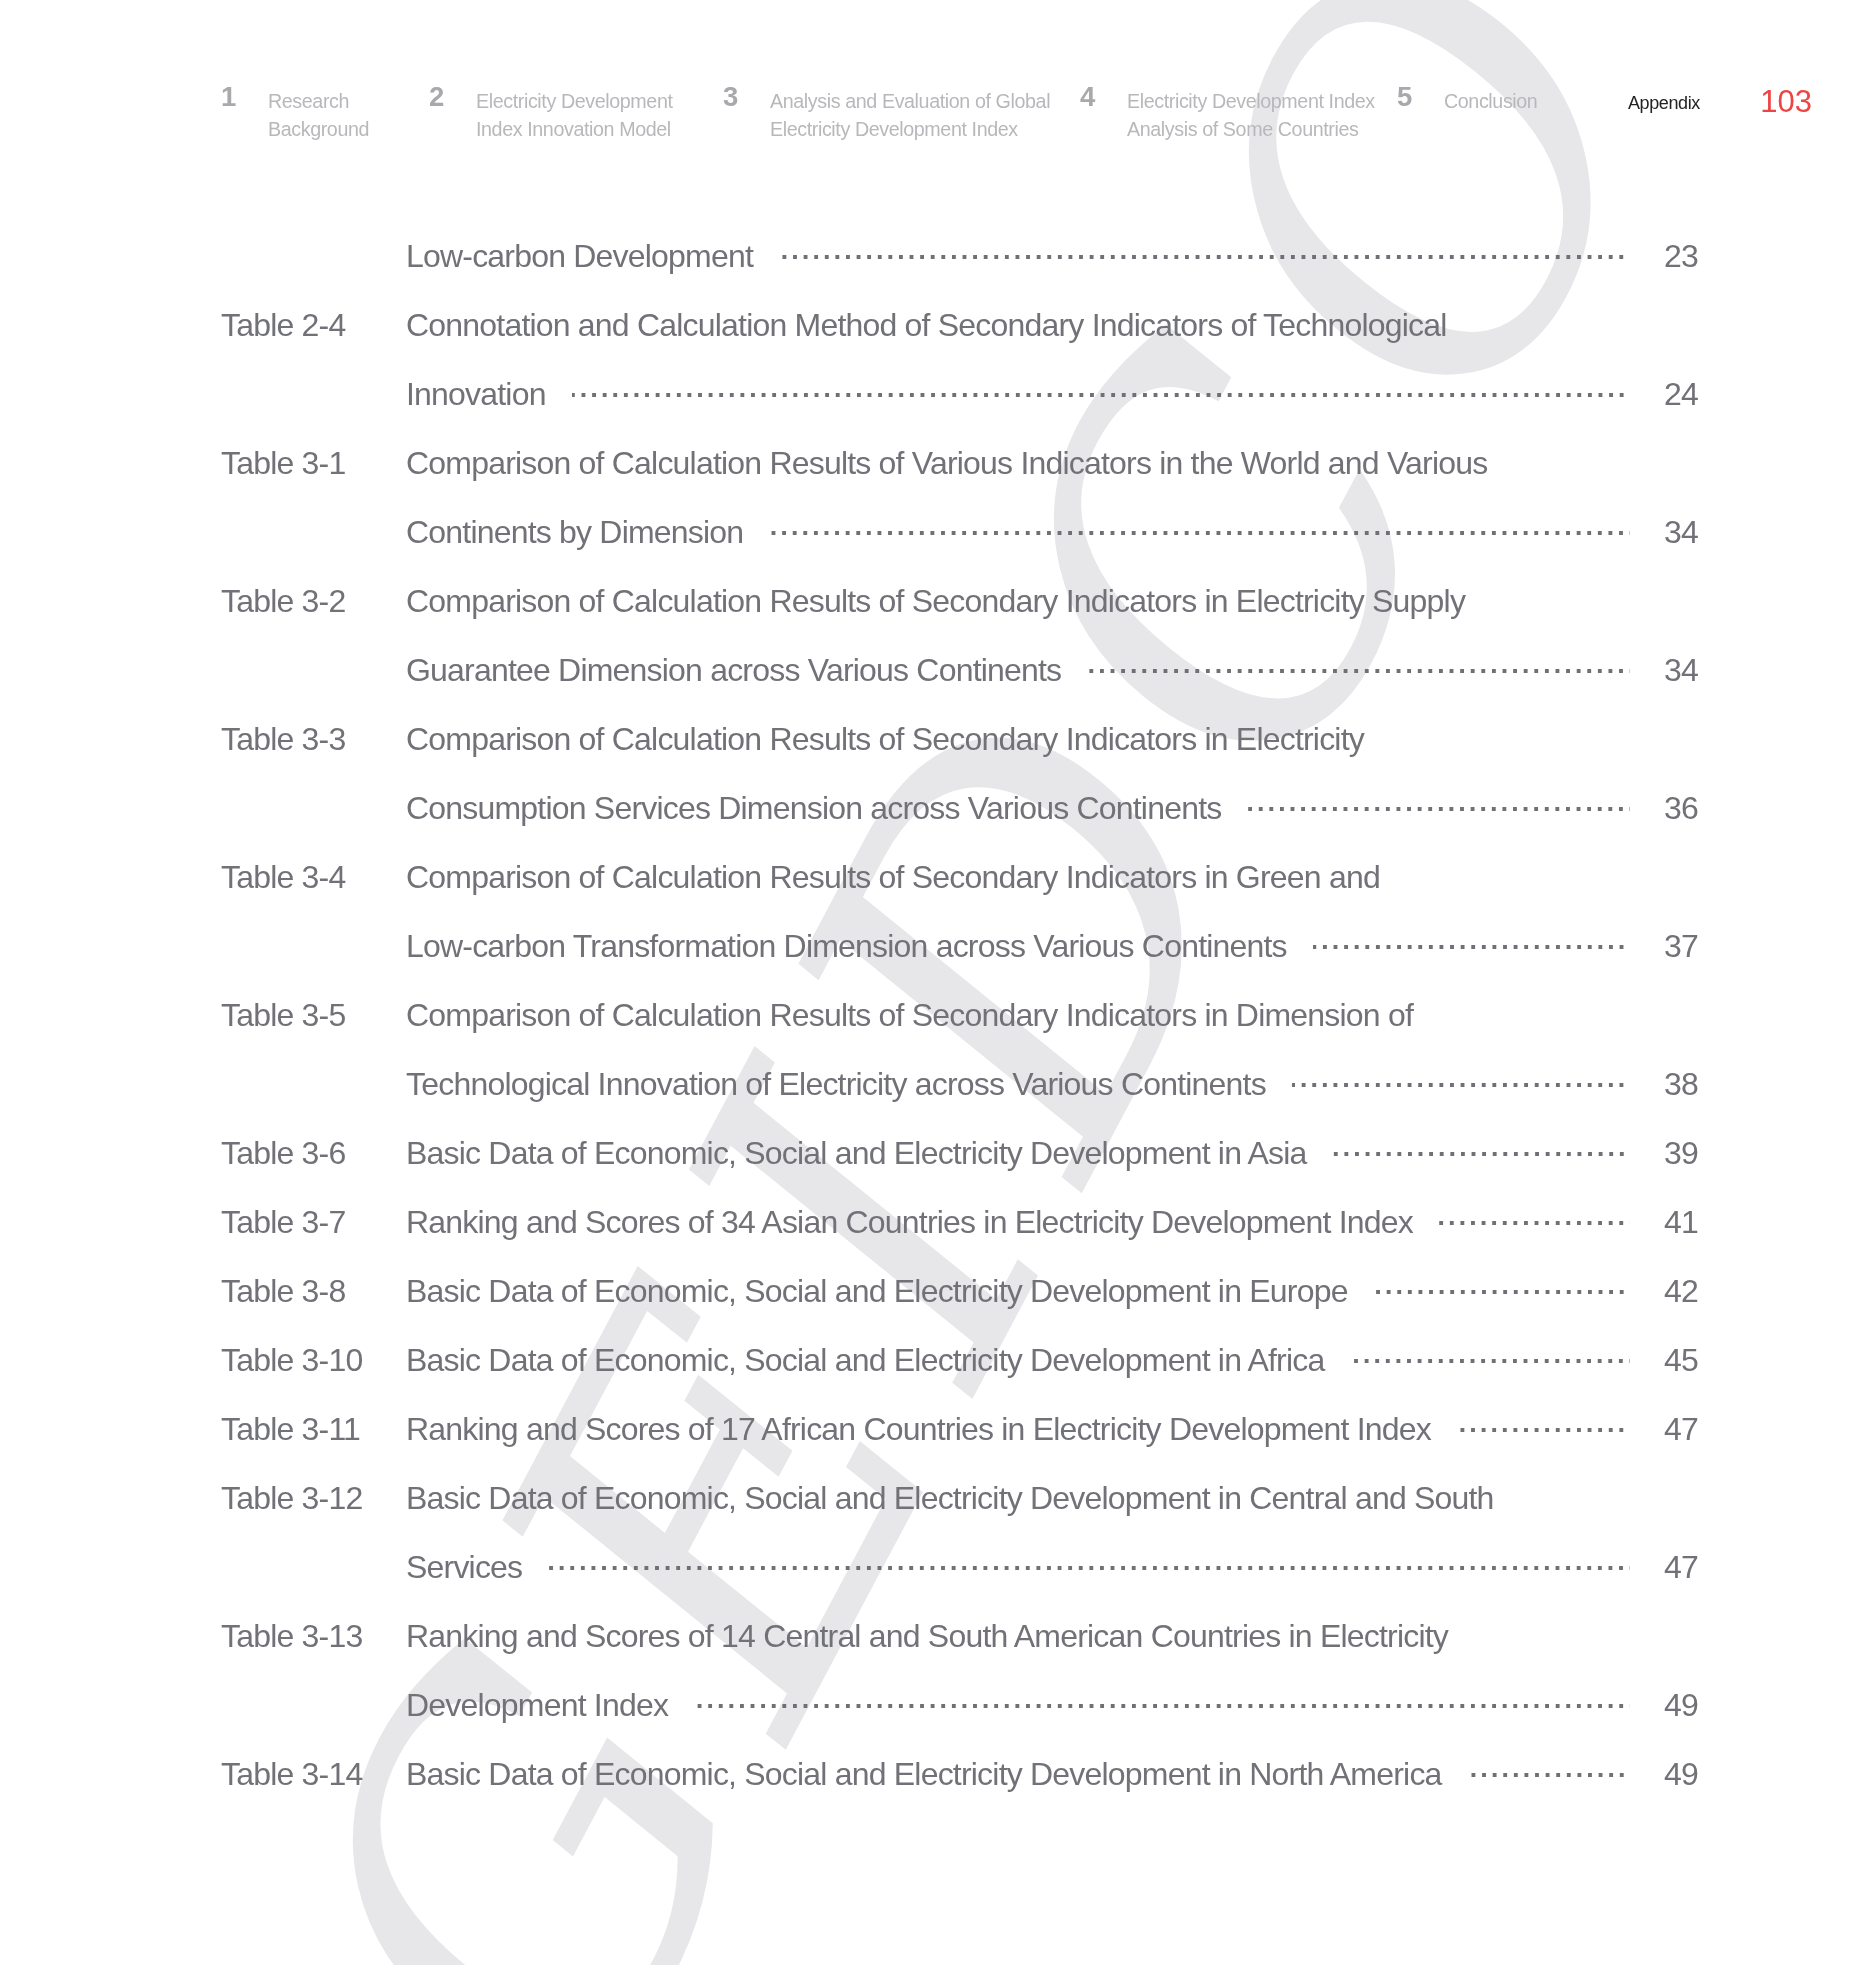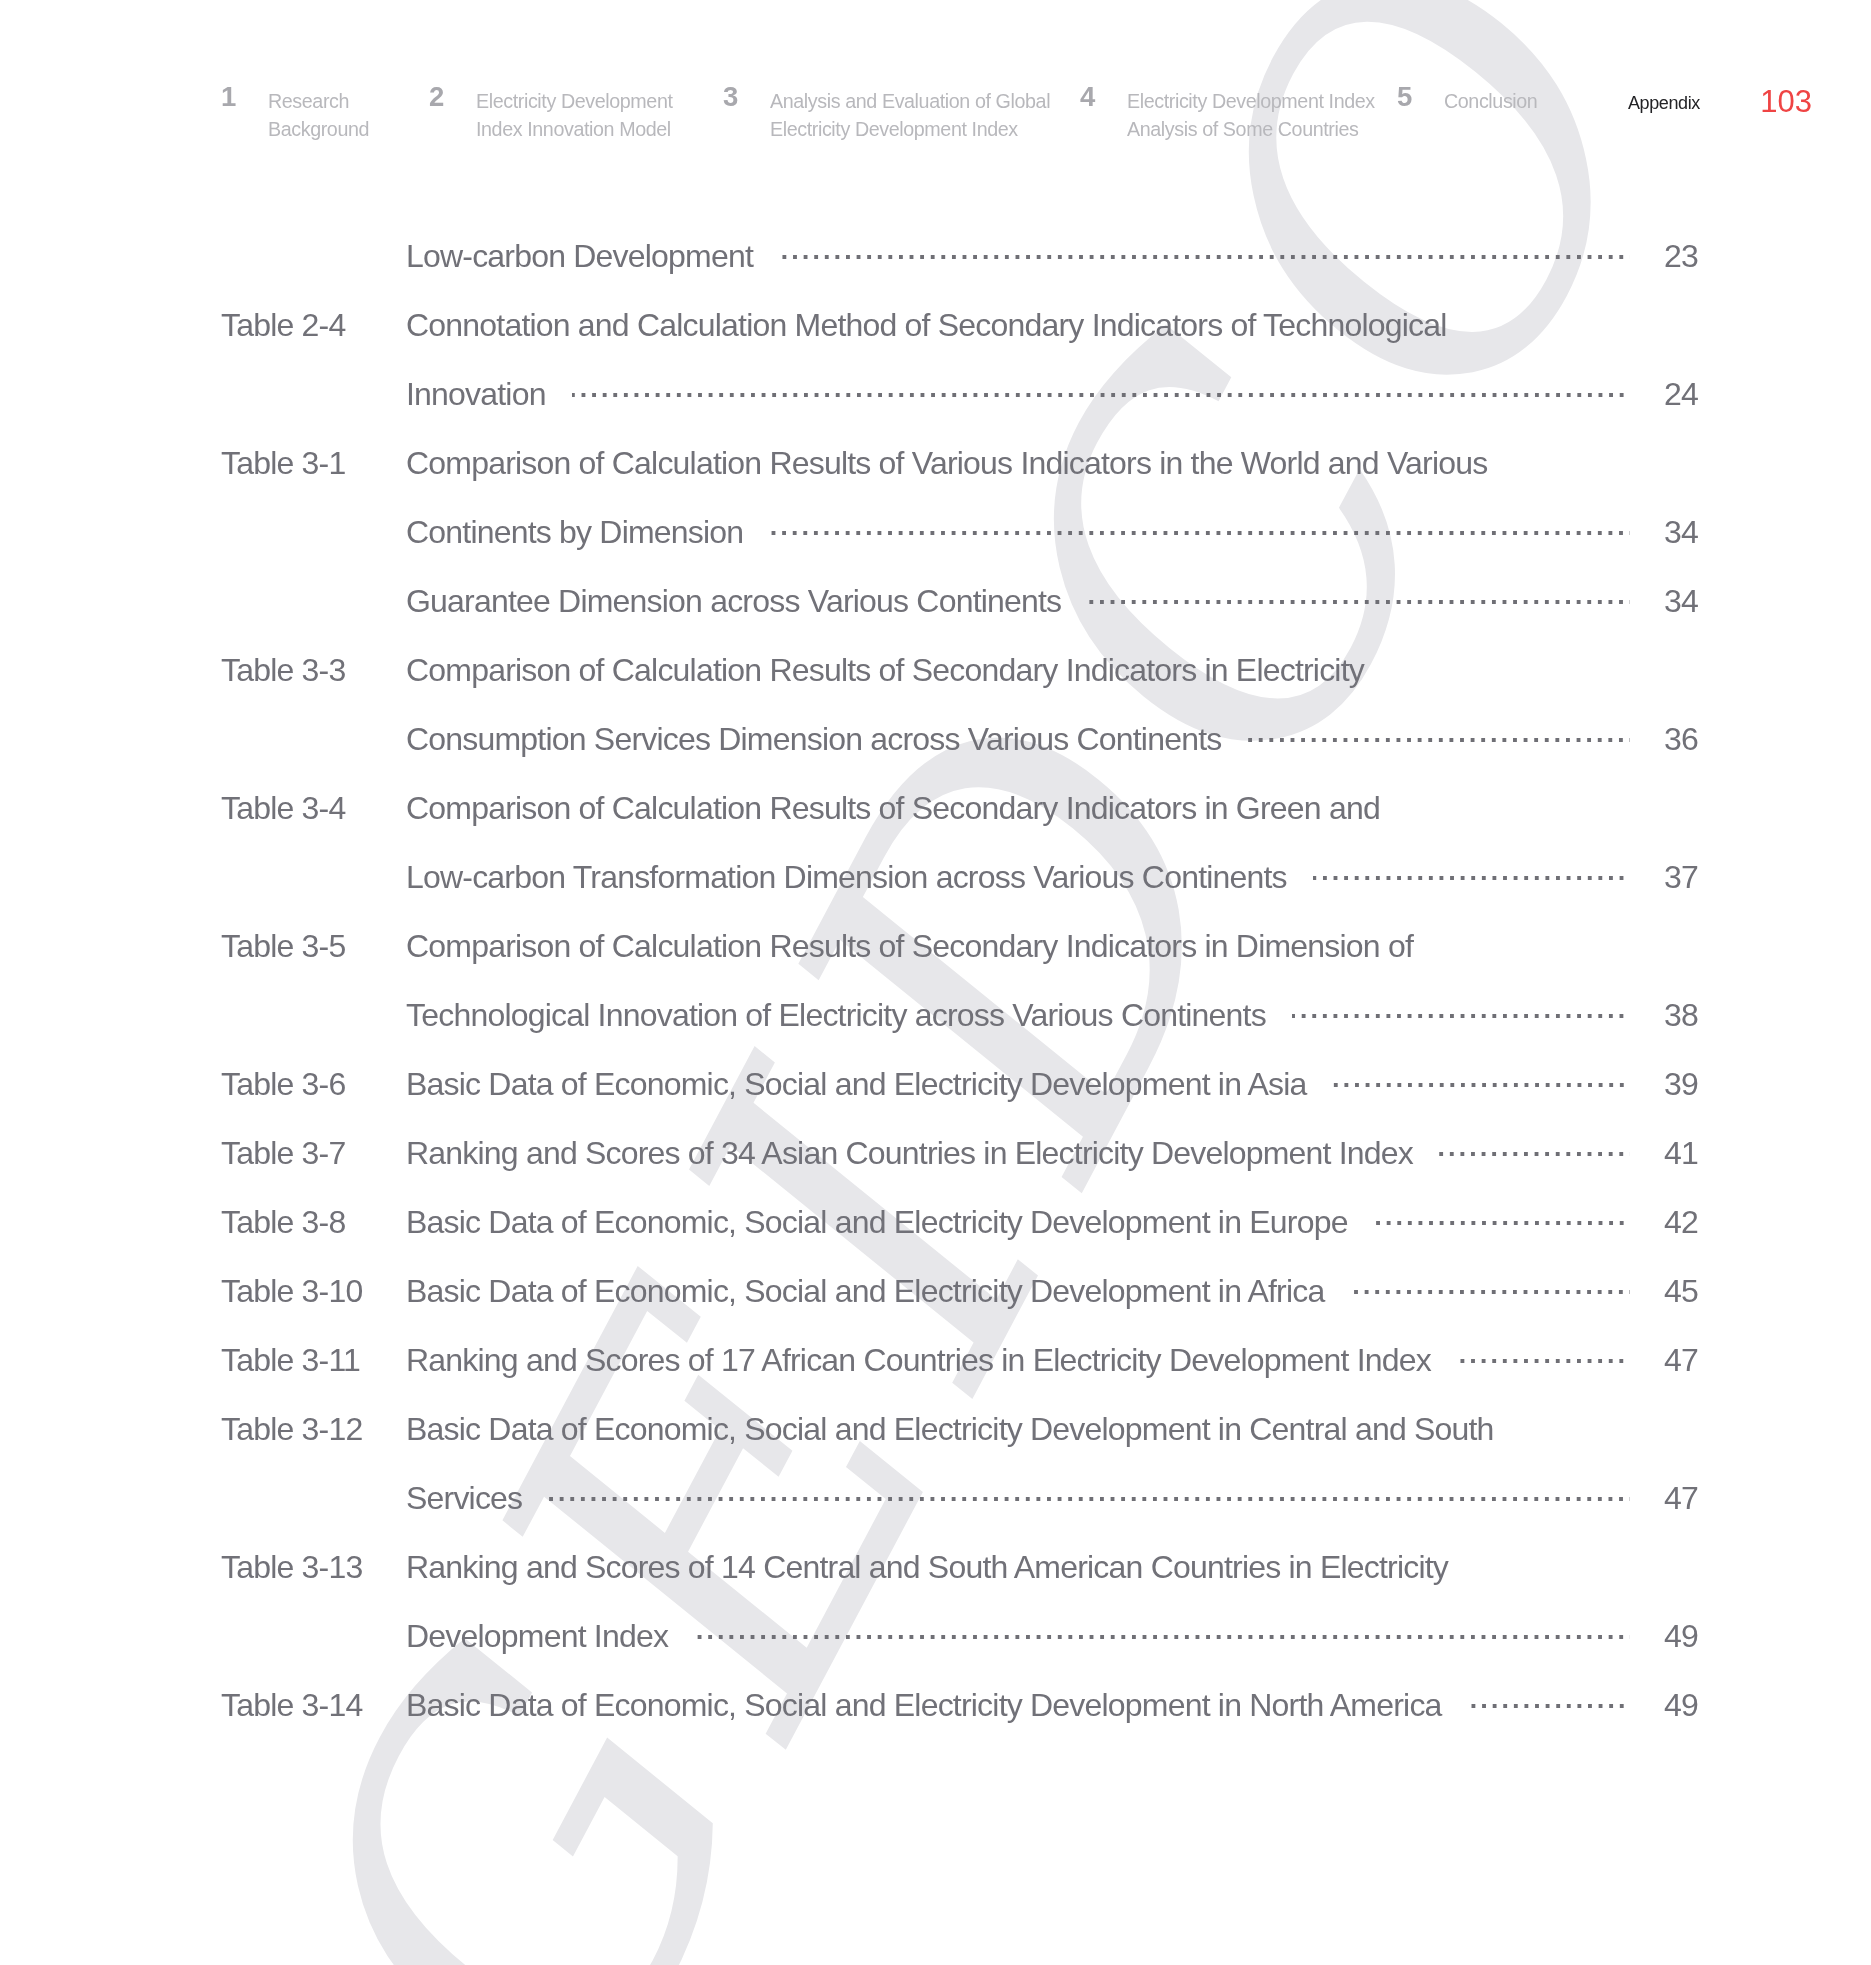--- a/index.html
+++ b/index.html
@@ -154,20 +154,25 @@
 
     </div>
     <div class="row cont">
       <span class="lab"></span>
       <span class="txt">Continents by Dimension</span>
     <span class="leader"></span>
             <span class="pg">34</span>
           </div>
   </div>
         <div class="entry">
+    <div class="row first">
+      <span class="lab">Table 3-2</span>
+      <span class="txt">Comparison of Calculation Results of Secondary Indicators in Electricity Supply</span>
+
+    </div>
     <div class="row cont">
       <span class="lab"></span>
       <span class="txt">Guarantee Dimension across Various Continents</span>
     <span class="leader"></span>
             <span class="pg">34</span>
           </div>
   </div>
         <div class="entry">
     <div class="row first">
       <span class="lab">Table 3-3</span>

